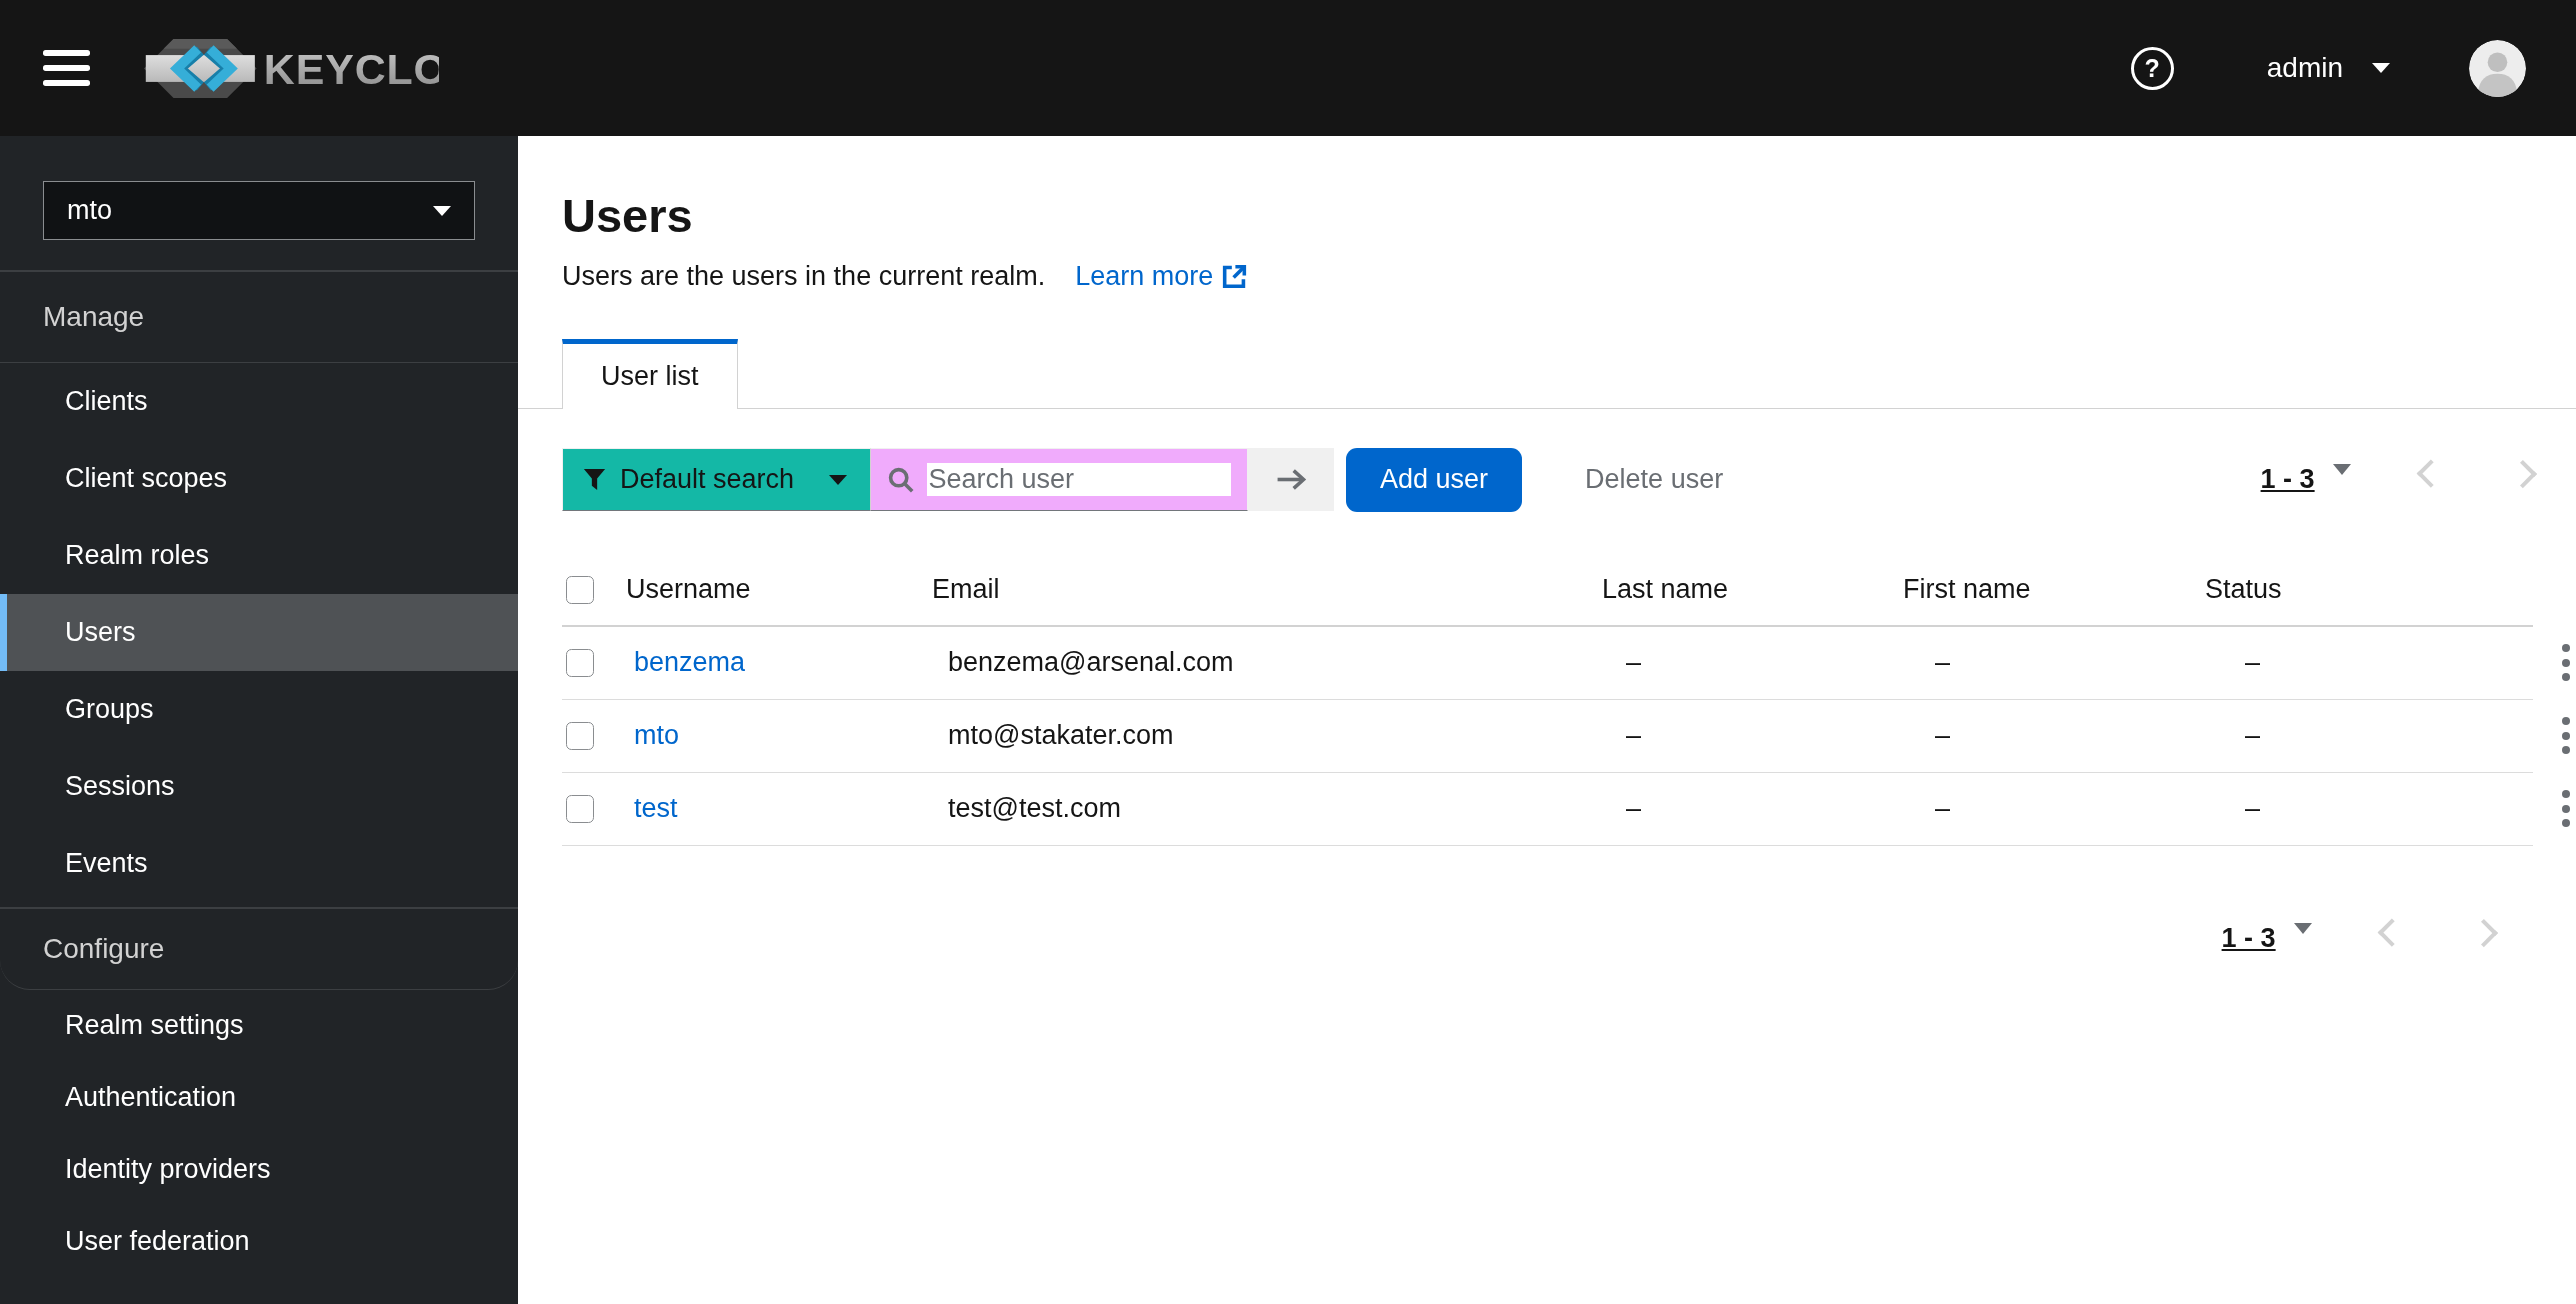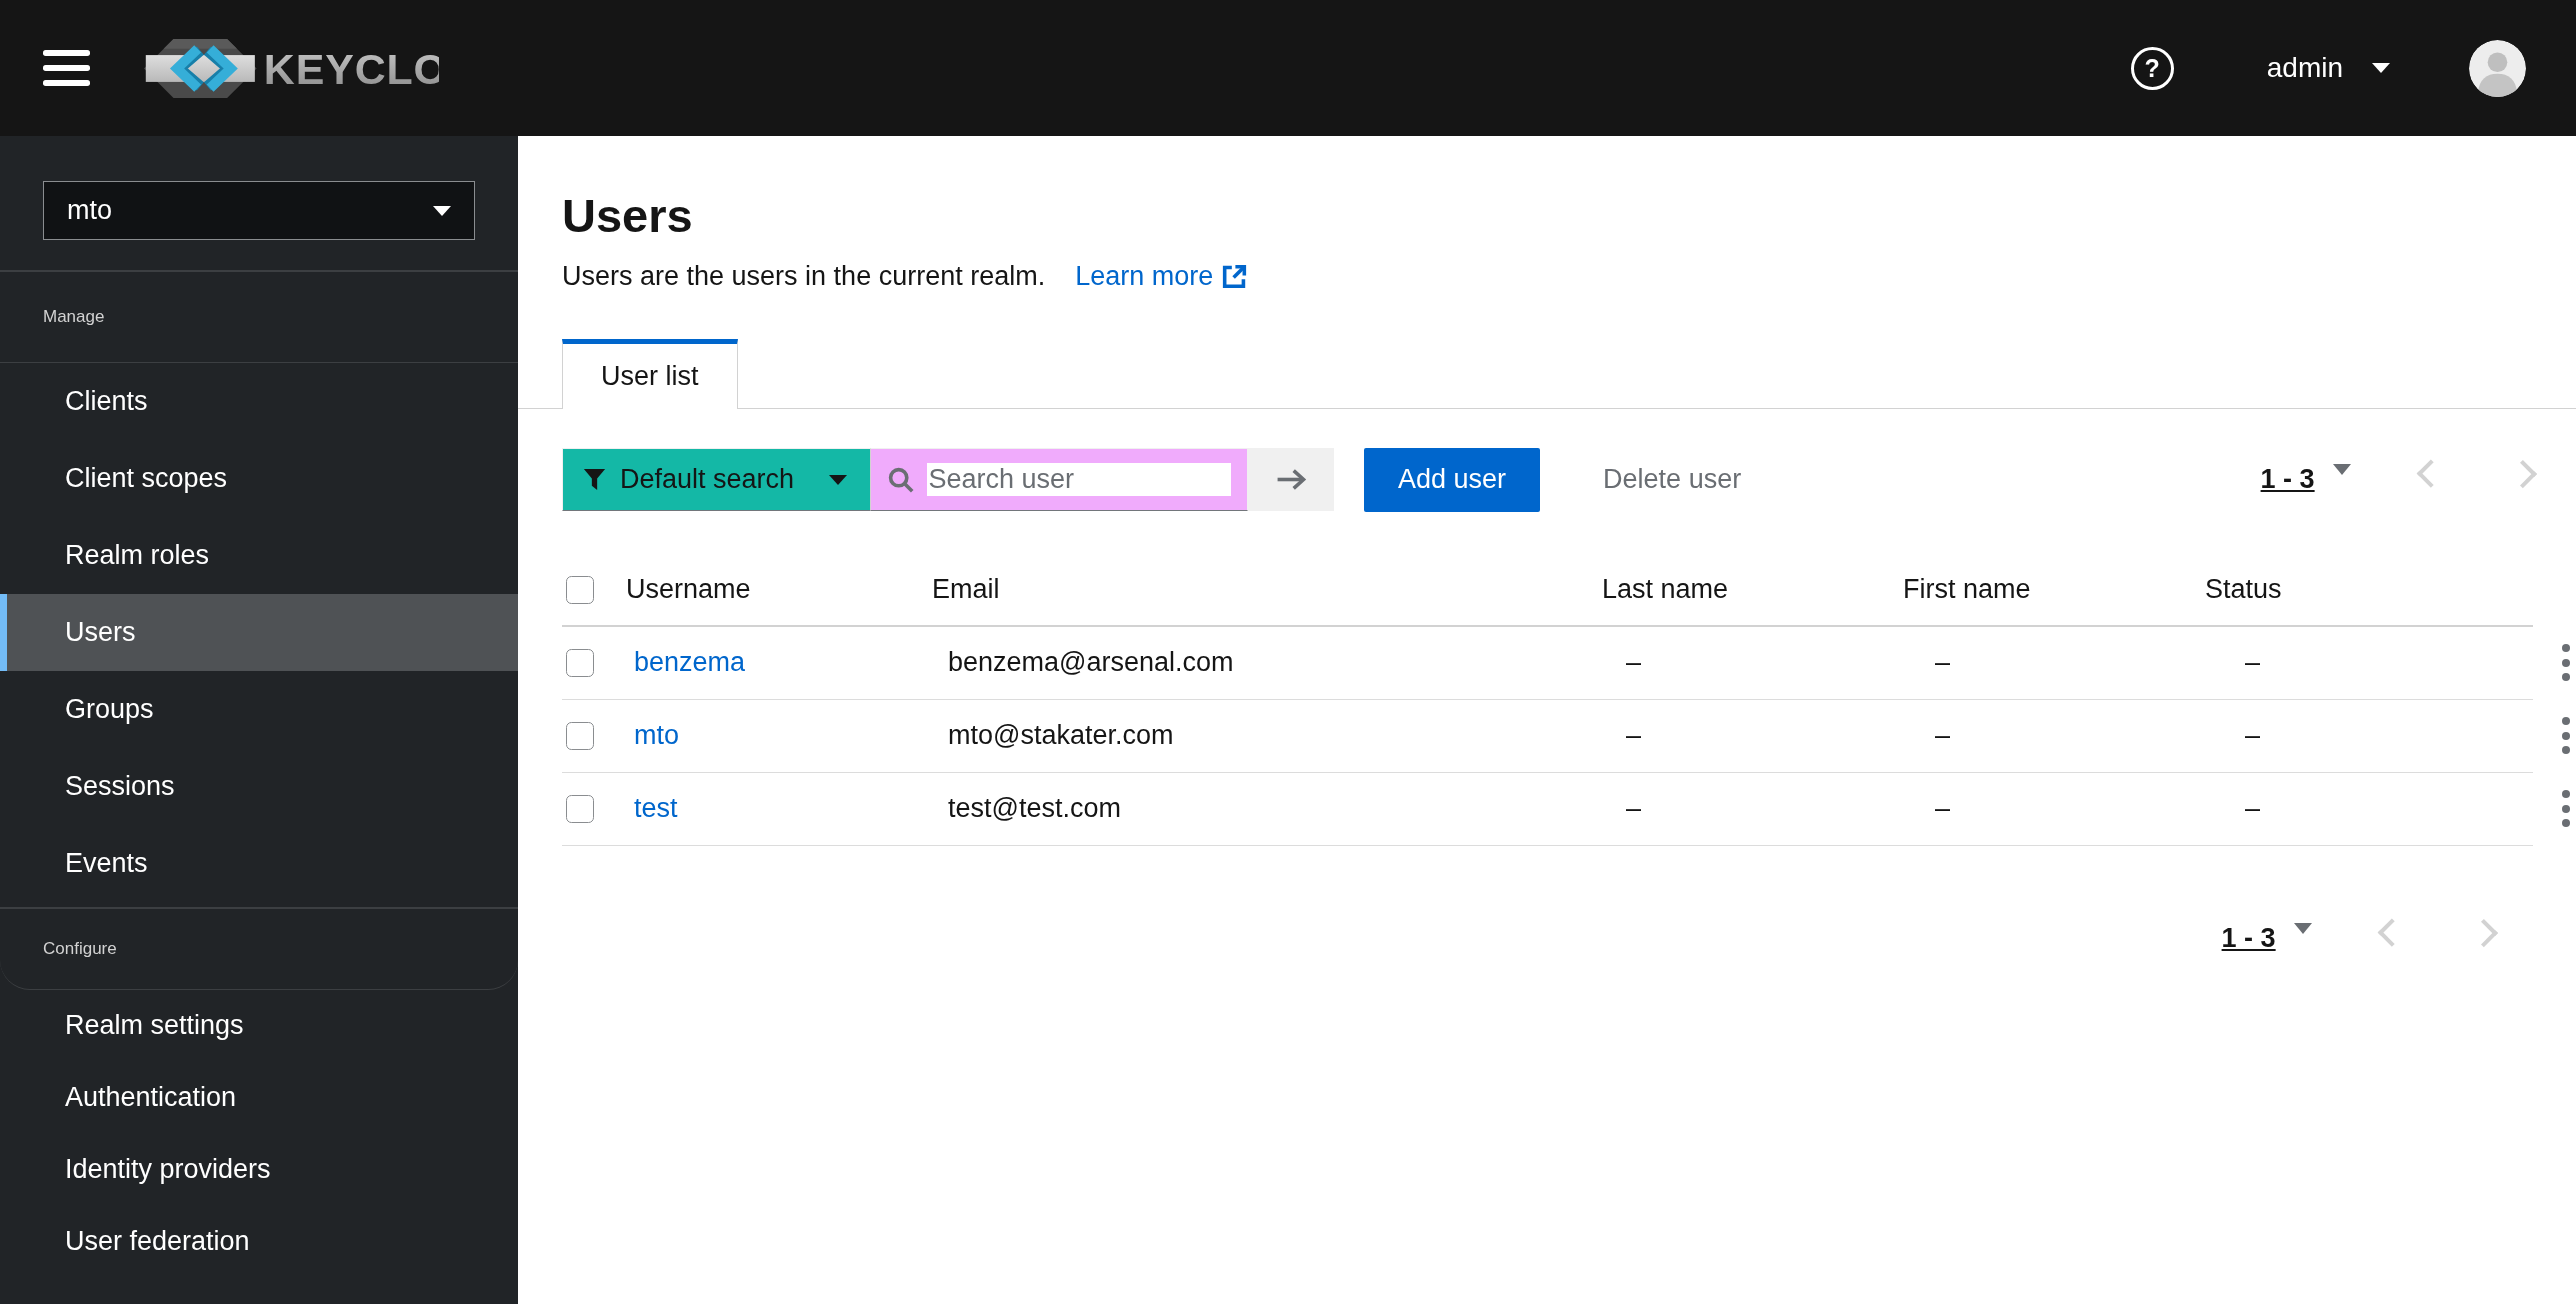--- a/index.html
+++ b/index.html
@@ -37,21 +37,21 @@
   }
   .realm-select {
     margin:45px 43px 0 43px; height:59px;
     border:1.8px solid #8a8d90; background:#101214;
     display:flex; align-items:center; justify-content:space-between;
     padding:0 23px; color:#ffffff; font-size:27px; cursor:pointer;
   }
   .nav-divider { height:1.8px; background:#3c3f42; margin-top:30px; }
   .nav-section-title {
     height:91px; display:flex; align-items:center; padding-left:43px;
-    color:#d2d2d2; font-size:17px; border-bottom:1.8px solid #3c3f42;
+    color:#d2d2d2; font-size:28px; border-bottom:1.8px solid #3c3f42;
   }
   .nav-section-title.cfg { height:81px;border-radius:30px; }
   .nav-item {
     height:77px; display:flex; align-items:center; padding-left:65px;
     color:#ffffff; font-size:27px; cursor:pointer; position:relative;
   }
   .nav-item.cfg { height:72px; }
   .nav-item.selected { background:#4f5255; }
   .nav-item.selected::before {
     content:""; position:absolute; left:0; top:0; bottom:0; width:7.2px; background:#73bcf7;
@@ -86,22 +86,22 @@
     border:1.8px solid #f0f0f0; border-left:none; border-bottom:1.8px solid #72767b;
     display:flex; align-items:center; padding:0 16px;
   }
   .search-box input {
     border:none; outline:none; flex:1; font-size:27px; margin-left:12.5px;
     font-family:"Liberation Sans","DejaVu Sans",sans-serif; color:#151515; min-width:0;
   }
   .search-box input::placeholder { color:#6a6e73; }
   .arrow-btn { width:86px; height:63px; background:#f0f0f0; display:flex; align-items:center; justify-content:center; cursor:pointer; }
   .btn-primary {
-    margin-left:30px; height:64px; padding:0 34px; background:#0066cc; color:#ffffff;
-    font-size:27px; border:none; border-radius:2px; cursor:pointer;
+    margin-left:12px; height:64px; padding:0 34px; background:#0066cc; color:#ffffff;
+    font-size:27px; border:none; border-radius:11px; cursor:pointer;
     font-family:"Liberation Sans","DejaVu Sans",sans-serif;
   }
   .btn-plain { margin-left:57px; font-size:27px; color:#6a6e73; background:none; border:none; cursor:pointer;
     font-family:"Liberation Sans","DejaVu Sans",sans-serif; }
 
   .pagination { margin-left:auto; display:flex; align-items:flex-start;text-decoration:underline; }
   .pag-label { font-size:27px; font-weight:700; color:#151515; }
   .pag-caret { width:0; height:0; border-left:9.8px solid transparent; border-right:9.8px solid transparent; border-top:11.6px solid #6a6e73; margin-left:18px; cursor:pointer; }
   .chev { width:19.7px; height:19.7px; border-top:4.5px solid #d2d2d2; border-right:4.5px solid #d2d2d2; display:inline-block; cursor:pointer; }
   .chev.left { transform:rotate(-135deg); margin-left:70px; }

